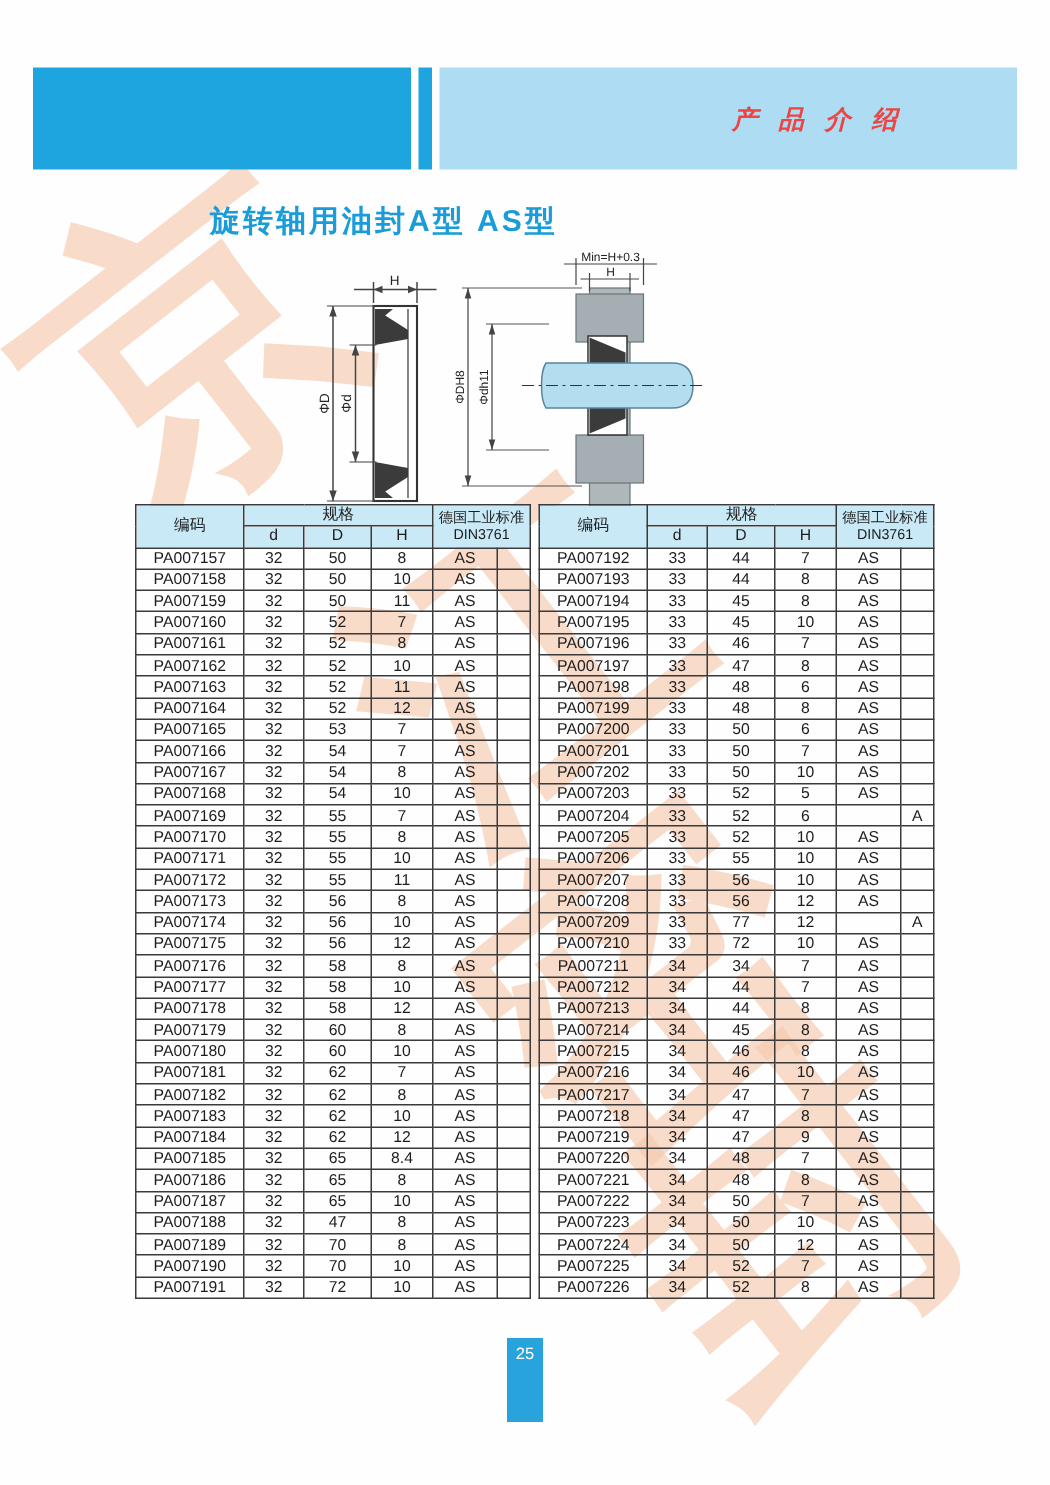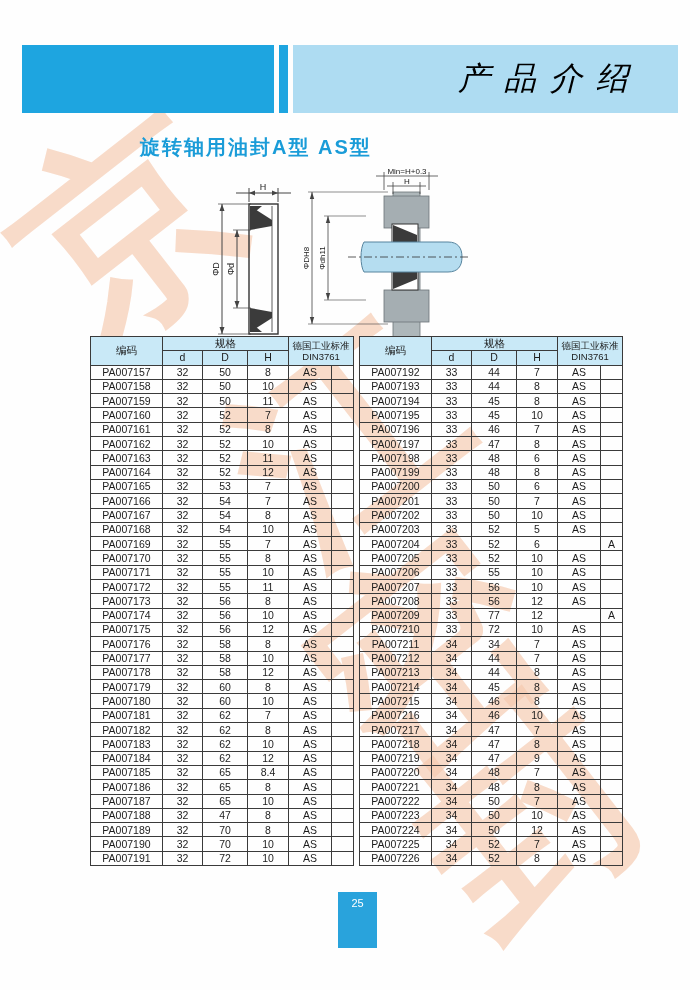--- a/index.html
+++ b/index.html
@@ -25,22 +25,22 @@
   .band-light{position:absolute;left:293px;top:45px;width:385px;height:68px;background:#aedcf2;z-index:1;}
   .company{
     position:absolute;left:72px;top:45px;width:320px;height:68px;z-index:2;
     display:flex;align-items:center;
     font-family:"DejaVu Serif",serif;font-weight:bold;font-style:italic;
     font-size:22px;color:#101010;letter-spacing:2px;white-space:nowrap;
   }
   .section-title{
     position:absolute;left:430px;top:45px;width:240px;height:68px;z-index:2;
     display:flex;align-items:center;justify-content:center;
-    font-family:"DejaVu Serif",serif;font-weight:normal;font-style:italic;
-    font-size:32px;color:#000000;letter-spacing:14px;white-space:nowrap;
+    font-family:"DejaVu Serif",serif;font-weight:bold;font-style:italic;
+    font-size:17px;color:#ef4444;letter-spacing:14px;white-space:nowrap;
   }
   
   .page-title{
     position:absolute;left:140px;top:134px;width:400px;z-index:2;
     font-size:20px;font-weight:bold;color:#1a9cd8;letter-spacing:2px;
   }
   
   .diag{position:absolute;z-index:2;}
   .diag-left{left:192px;top:182px;}
   .diag-right{left:298px;top:168px;}
@@ -60,21 +60,21 @@
   .spec-table thead th{background:#c9e9f7;font-weight:normal;font-size:10.5px;line-height:13px;}
   .spec-table .std-hdr{font-size:9.5px;line-height:11px;margin-left:36px;}
   .col-code{width:72px;}
   .col-d{width:40px;}
   .col-D{width:45px;}
   .col-H{width:41px;}
   .col-std{width:43px;}
   .col-x{width:22px;}
   
   .page-tab{
-    position:absolute;left:338px;top:892px;width:39px;height:56px;z-index:2;
+    position:absolute;left:338px;top:892px;width:24px;height:56px;z-index:2;
     background:#29a3dc;color:#fff;font-size:11px;text-align:center;
     box-sizing:border-box;padding-top:5px;
   }
 </style>
 </head>
 <body>
 
 <div class="page">
 
   <span class="wm wm-0">京</span>

